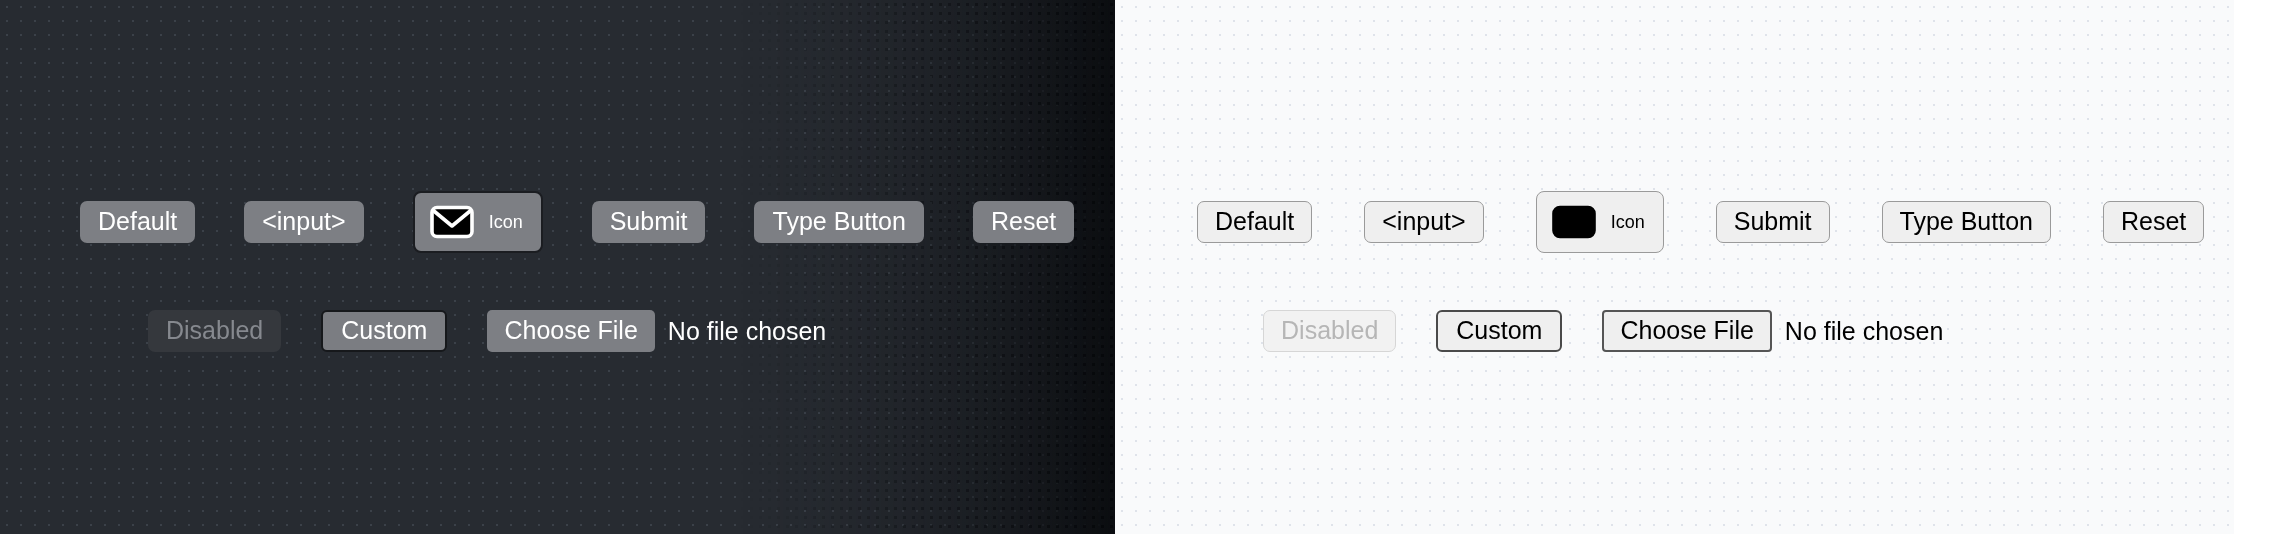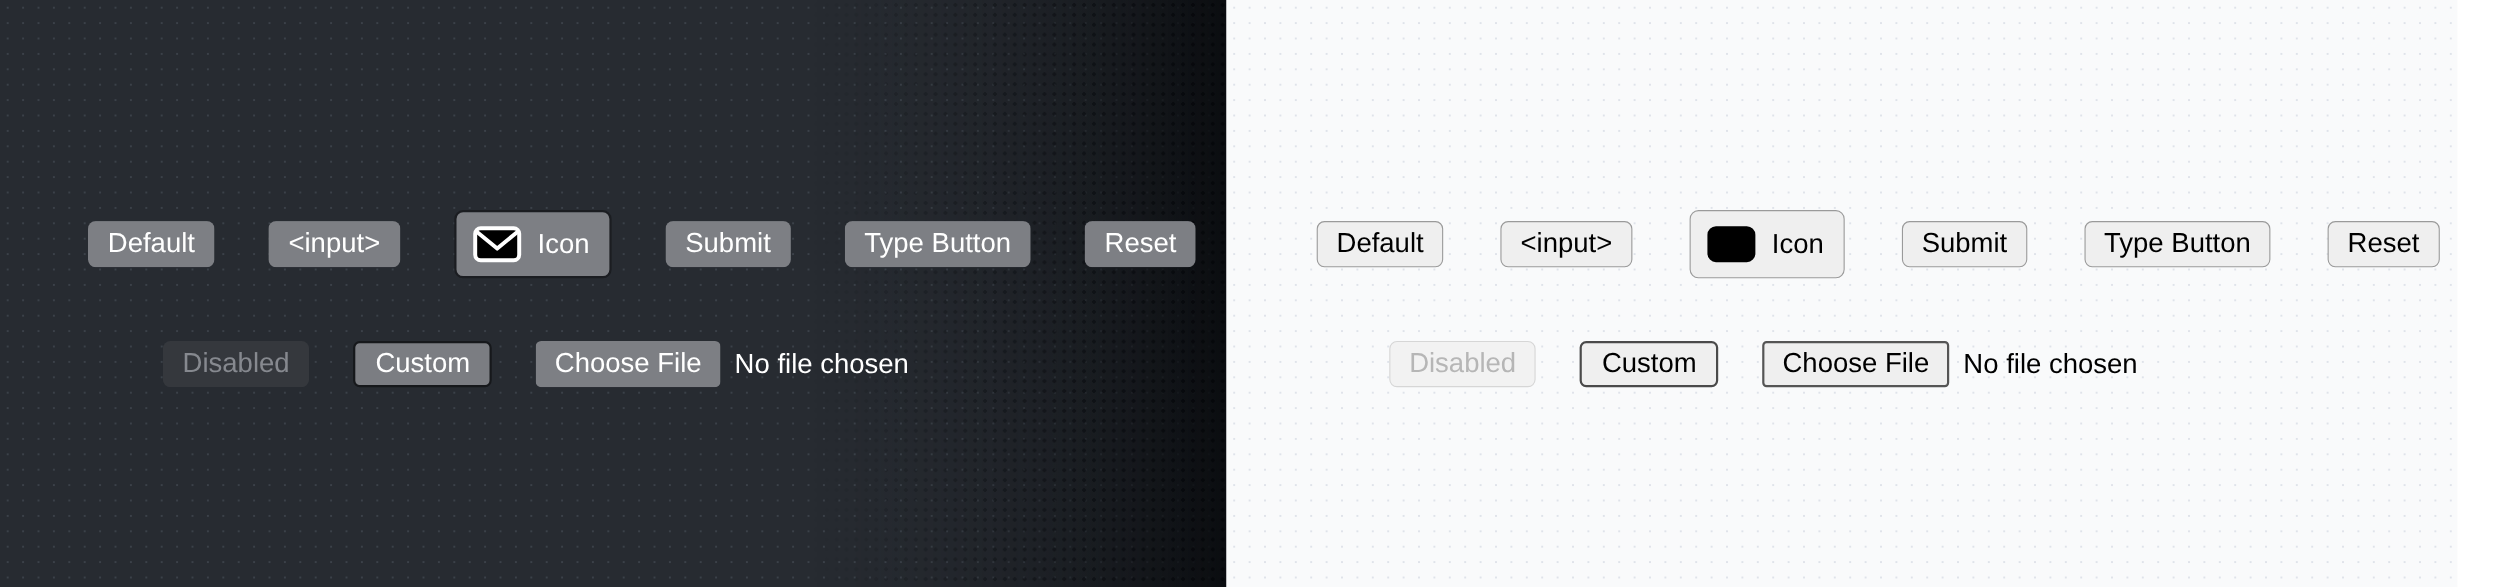--- a/index.html
+++ b/index.html
@@ -191,21 +191,21 @@
   }
 
   
   .icon-box {
     width: 46px;
     height: 36px;
     display: inline-block;
     flex: 0 0 auto;
   }
   .icon-box svg { display: block; width: 46px; height: 36px; }
-  .icon-label { font-size: 25px; }
+  .icon-label { font-size: 18px; }
 </style>
 </head>
 <body>
 
 <div class="stage">
 
   <div class="panel panel-dark dk">
     <div class="panel-inner">
 
       <div class="row row-1">

